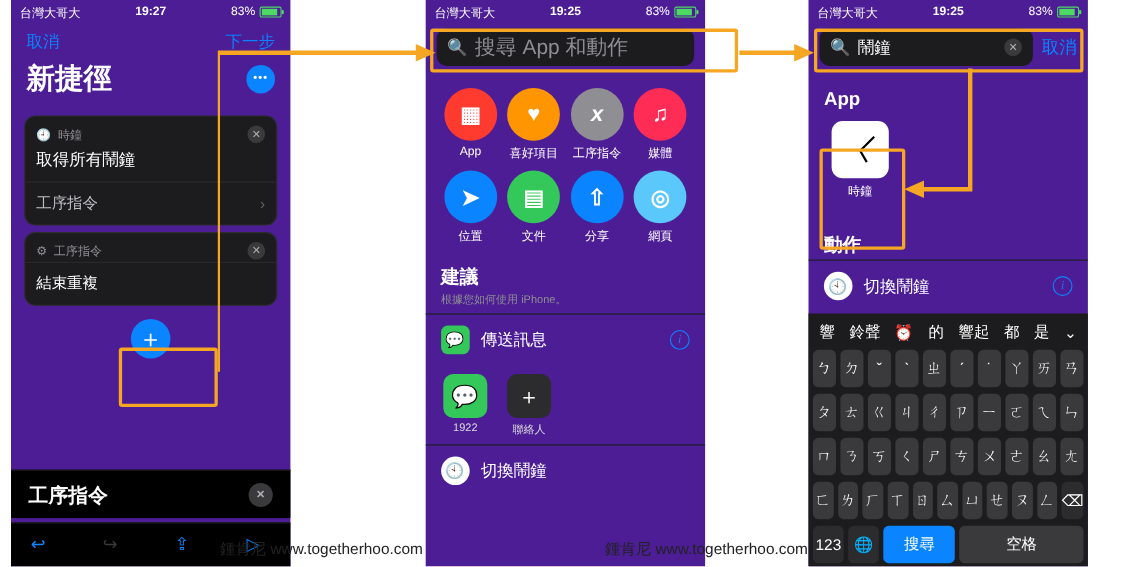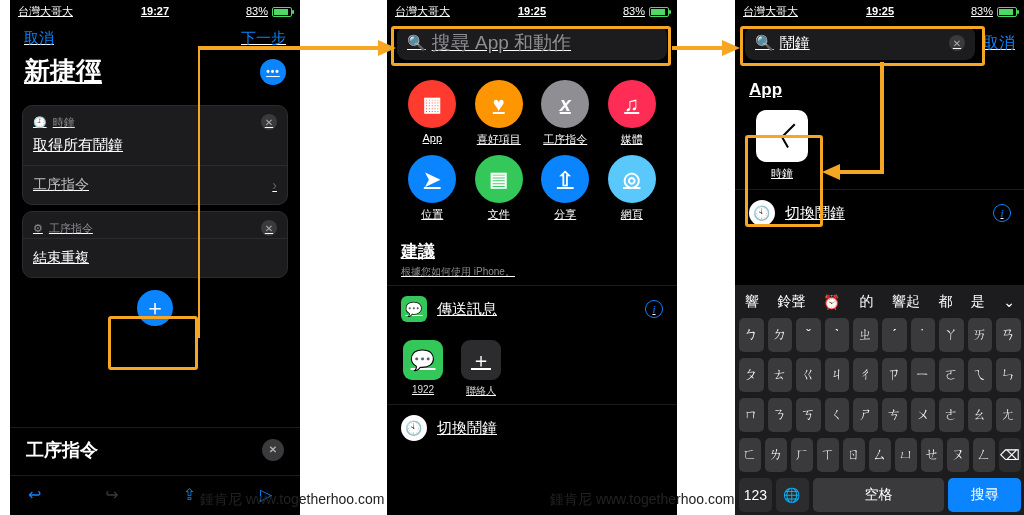--- a/index.html
+++ b/index.html
@@ -4,23 +4,22 @@
 <style>
   * { box-sizing: border-box; margin: 0; padding: 0; }
   body {
     width: 1024px; height: 515px;
     background: #fff;
     font-family: -apple-system, "Helvetica Neue", Arial, sans-serif;
     position: relative; overflow: hidden;
     color: #fff;
   }
   .phone {
-    position: absolute; top: 0; width: 290px; height: 515px;
-    background: #000000;
-    text-decoration: underline;
+    position: absolute; top: 0; width: 254px; height: 515px;
+    background: #4c1d95;
   }
   .p1 { left: 10px; }
   .p2 { left: 387px; }
   .p3 { left: 735px; }
 
   
   .status {
     height: 22px; display: flex; align-items:center;
     font-size: 11px; padding: 0 8px; justify-content: space-between;
     color:#fff;
@@ -271,20 +270,21 @@
     </div>
     <span class="link">取消</span>
   </div>
 
   <div class="section-h">App</div>
   <div class="app-tile">
     <div class="clock-face"></div>
     <div class="tile-lbl">時鐘</div>
   </div>
 
+  <div class="section-h" style="margin-top:18px;">動作</div>
   <div class="row">
     <div class="app-ico" style="background:#fff;border-radius:50%;">🕙</div>
     <span>切換鬧鐘</span>
     <span class="info-i">i</span>
   </div>
 
   <div class="kbd">
     <div class="cand">
       <span>響</span>
       <span>鈴聲</span>
@@ -342,22 +342,22 @@
           <div class="key">ㄩ</div>
           <div class="key">ㄝ</div>
           <div class="key">ㄡ</div>
           <div class="key">ㄥ</div>
           <div class="key fn">⌫</div>
         </div>
       </div>
     <div class="krow">
       <div class="key fn">123</div>
       <div class="key fn">🌐</div>
+      <div class="key search">搜尋</div>
       <div class="key space">空格</div>
-      <div class="key search">搜尋</div>
     </div>
   </div>
 </div>
 
 <div class="hl" style="left:108px;top:316px;width:90px;height:54px;"></div>
 <div class="hl" style="left:391px;top:26px;width:280px;height:40px;"></div>
 <div class="hl" style="left:740px;top:26px;width:245px;height:40px;"></div>
 <div class="hl" style="left:745px;top:135px;width:78px;height:92px;"></div>
 
 <svg class="arrow" style="left:198px;top:38px;width:200px;height:310px;">

